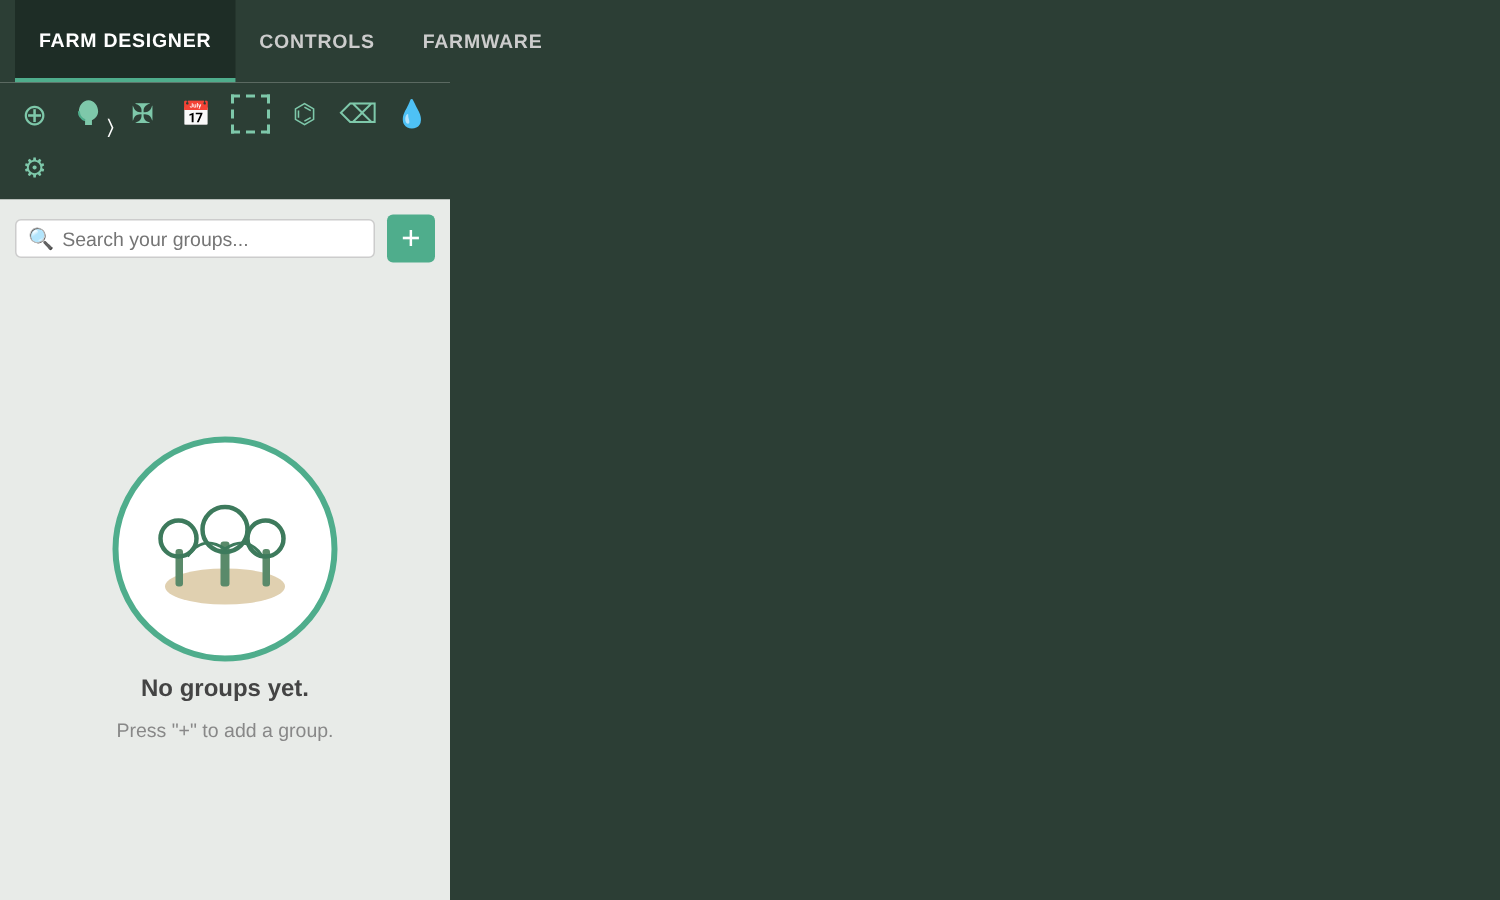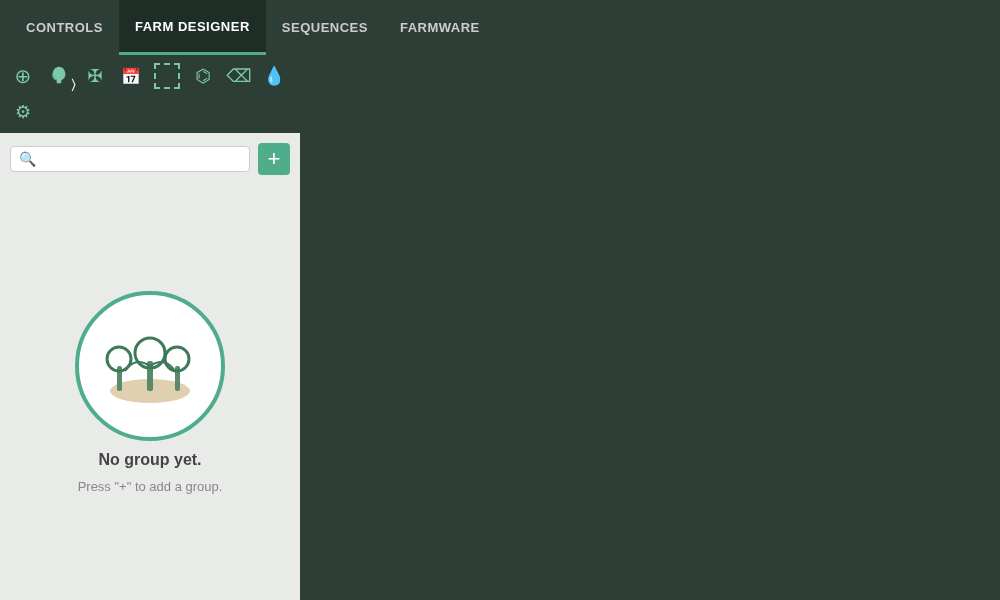--- a/index.html
+++ b/index.html
@@ -173,23 +173,22 @@
       background-image:
         linear-gradient(rgba(160,130,90,0.4) 1px, transparent 1px),
         linear-gradient(90deg, rgba(160,130,90,0.4) 1px, transparent 1px);
       background-size: 50px 50px;
     }
   </style>
 </head>
 <body>
 
 <div class="top-nav">
+  <div class="nav-item active">FARM DESIGNER</div>
   <div class="nav-item">CONTROLS</div>
-  <div class="nav-item active">FARM DESIGNER</div>
-  <div class="nav-item">SEQUENCES</div>
   <div class="nav-item">FARMWARE</div>
 </div>
 
 <div style="display:flex; height:545px;">
 
   <div class="sidebar">
 
     <div class="tool-bar">
       <span class="tool-icon" style="font-size:20px;">⊕</span>
       <span class="tool-icon active" style="position:relative;">
@@ -205,20 +204,21 @@
       <span class="tool-icon" style="font-size:18px; border:2px dashed #7ec8aa; padding:1px;"> </span>
       <span class="tool-icon" style="font-size:18px;">⌬</span>
       <span class="tool-icon" style="font-size:18px;">⌫</span>
       <span class="tool-icon" style="font-size:18px;">💧</span>
       <span class="tool-icon" style="font-size:18px;">⚙</span>
     </div>
 
     <div class="search-bar">
       <div class="search-input-wrap">
         <span class="search-icon-inner">🔍</span>
+        <input type="text" placeholder="Search your groups..." style="">
       </div>
       <button class="add-btn">+</button>
     </div>
 
     <div class="empty-state">
       <div class="group-circle">
         <svg viewBox="0 0 110 110" fill="none" xmlns="http://www.w3.org/2000/svg">
 
           <ellipse cx="55" cy="80" rx="40" ry="12" fill="#e0d0b0"></ellipse>
 
@@ -227,21 +227,21 @@
 
           <rect x="52" y="50" width="6" height="30" rx="2" fill="#5a8a6a"></rect>
           <circle cx="55" cy="42" r="15" fill="none" stroke="#3d7a5c" stroke-width="3"></circle>
 
           <rect x="80" y="55" width="5" height="25" rx="2" fill="#5a8a6a"></rect>
           <circle cx="82" cy="48" r="12" fill="none" stroke="#3d7a5c" stroke-width="3"></circle>
 
           <path d="M30 60 Q40 45 55 55 Q70 45 80 60" stroke="#3d7a5c" stroke-width="2" fill="none"></path>
         </svg>
       </div>
-      <div class="no-groups-title">No group yet.</div>
+      <div class="no-groups-title">No groups yet.</div>
       <div class="no-groups-hint">Press "+" to add a group.</div>
     </div>
 
   </div>
 
   <div class="main-area">
 
     <div class="ruler-top">
       
       

